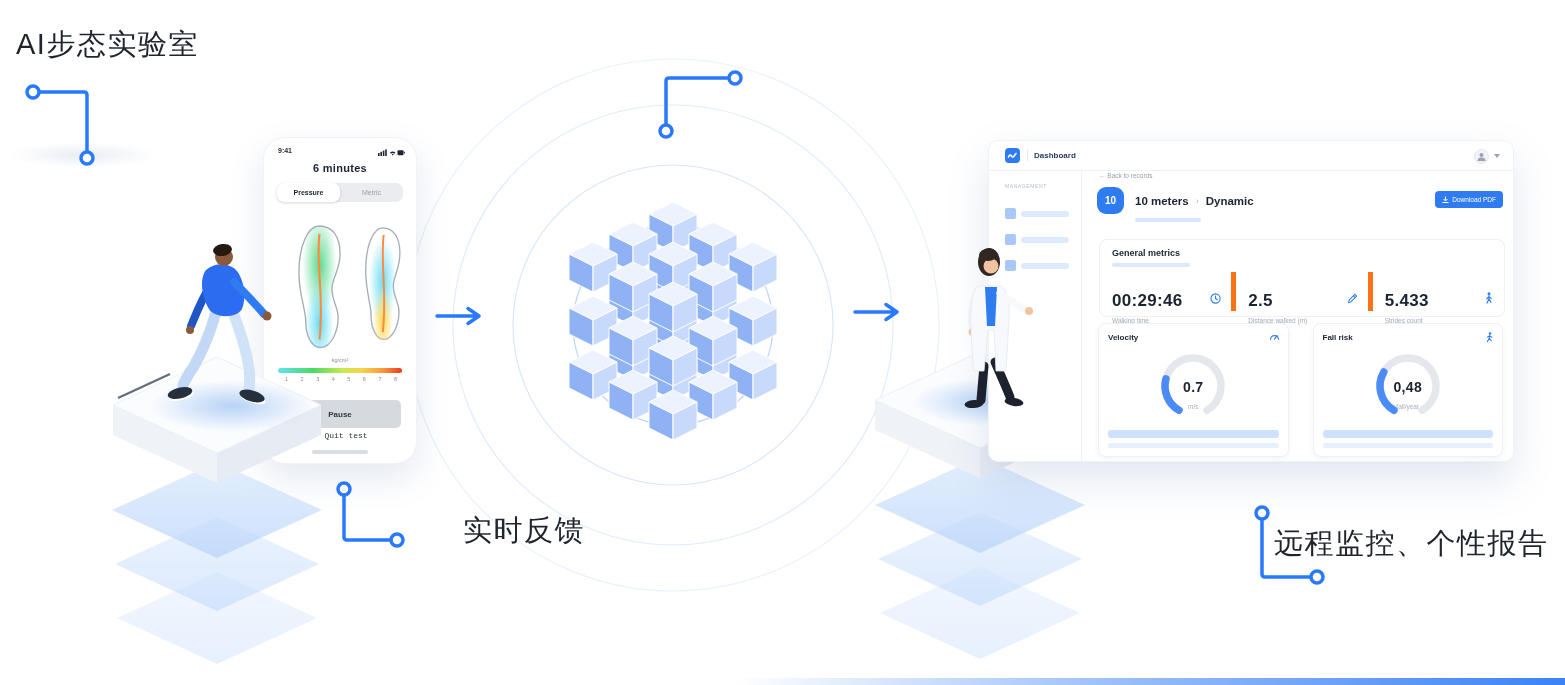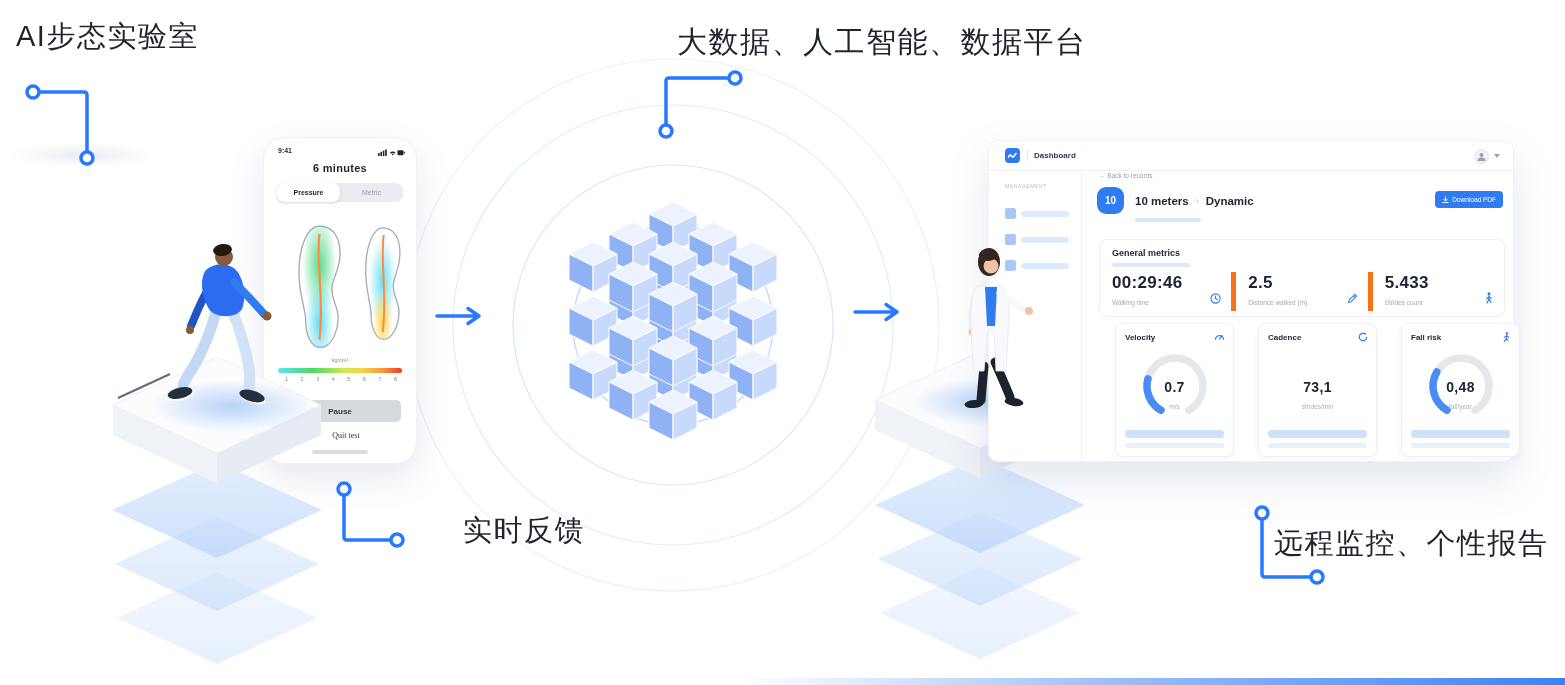--- a/index.html
+++ b/index.html
@@ -23,23 +23,23 @@
   .ph-status{right:11px;top:10px;}
   .ph-title{left:0;right:0;top:24px;text-align:center;font-size:11px;font-weight:bold;color:#1b2432;letter-spacing:.3px;}
   .ph-tabs{left:13px;top:45px;width:126px;height:19px;background:#ebecef;border-radius:7px;display:flex;}
   .ph-tab{flex:1;display:flex;align-items:center;justify-content:center;font-size:7px;border-radius:7px;color:#9aa1ad;}
   .ph-tab.active{background:#fff;color:#1b2432;font-weight:bold;box-shadow:0 1px 3px rgba(20,30,60,.18);}
   .ph-feet{left:13px;top:84px;}
   .ph-unit{left:0;right:0;top:219px;text-align:center;font-size:5.5px;color:#8a919c;}
   .ph-scale{left:14px;top:230px;width:124px;height:5px;border-radius:3px;
             background:linear-gradient(90deg,#5fe3f2 0%,#49da62 28%,#c9e94e 52%,#f7d348 68%,#f89b3c 84%,#ee3a23 100%);}
   .ph-ticks{left:21px;top:238px;width:112px;display:flex;justify-content:space-between;font-size:5.5px;color:#848b96;}
-  .ph-pause{left:15px;top:262px;width:122px;height:22px;border:none;background:#d6dade;border-radius:5px;
+  .ph-pause{left:15px;top:262px;width:122px;height:28px;border:none;background:#d6dade;border-radius:5px;
             font-size:8px;font-weight:bold;color:#2f3742;font-family:inherit;}
-  .ph-quit{left:12px;right:0;top:292px;border:none;background:none;text-align:center;font-size:8px;color:#2f3742;font-family:Liberation Serif, serif;}
+  .ph-quit{left:12px;right:0;top:292px;border:none;background:none;text-align:center;font-size:8px;color:#2f3742;font-family:Liberation Mono, monospace;}
   .ph-home{left:48px;top:312px;width:56px;height:3.5px;border-radius:2px;background:#d9dce1;}
 
   
   .dash{left:988px;top:140px;width:524px;height:320px;background:#fff;border:1px solid #f0f2f6;border-radius:10px;
         box-shadow:0 18px 40px rgba(90,120,170,.18);}
   .dash-header{position:absolute;left:0;right:0;top:0;height:29px;border-bottom:1px solid #eef0f4;}
   .dash-logo{position:absolute;left:16px;top:7px;width:15px;height:15px;border-radius:4px;background:#2f7bf0;}
   .dash-hdiv{position:absolute;left:38px;top:9px;width:1px;height:11px;background:#e4e8ee;}
   .dash-title{position:absolute;left:45px;top:10px;font-size:8px;font-weight:bold;color:#2b3b5e;}
   .dash-avatar{position:absolute;right:24px;top:8px;width:13px;height:13px;border-radius:50%;
@@ -59,24 +59,24 @@
   .rec-sep{font-size:9px;color:#aab2bf;}
   .rec-progress{position:absolute;left:146px;top:77px;width:66px;height:4px;border-radius:2px;background:#d9e7fc;}
   .dl-btn{position:absolute;right:10px;top:50px;height:17px;padding:0 7px;border:none;border-radius:4px;
           background:#2f7bf0;color:#fff;font-size:6.5px;font-family:inherit;display:flex;align-items:center;gap:3px;}
   .gen-card{position:absolute;left:110px;top:98px;width:404px;height:76px;border:1px solid #eef0f4;border-radius:8px;}
   .gen-title{position:absolute;left:12px;top:8px;font-size:9px;font-weight:bold;color:#1b2432;}
   .gen-underline{position:absolute;left:12px;top:23px;width:78px;height:4px;border-radius:2px;background:#dce9fc;}
   .gen-cols{position:absolute;left:0;right:0;top:32px;bottom:5px;display:flex;}
   .gen-col{flex:1;position:relative;padding-left:12px;}
   .gen-col + .gen-col{border-left:5px solid #f97316;}
-  .gen-val{font-size:17px;font-weight:bold;color:#1b2432;margin-top:1px;letter-spacing:.3px;}
+  .gen-val{font-size:17px;font-weight:bold;color:#1b2432;margin-top:19px;letter-spacing:.3px;}
   .gen-lab{font-size:6.5px;color:#a3abb8;margin-top:6px;}
   .gen-ic{position:absolute;right:10px;bottom:7px;color:#2f7bf0;}
-  .cards-row{position:absolute;left:126px;top:182px;width:405px;display:flex;gap:24px;}
+  .cards-row{position:absolute;left:109px;top:182px;width:405px;display:flex;gap:24px;}
   .mcard{flex:1;position:relative;height:132px;border:1px solid #eef0f4;border-radius:8px;background:#fff;
          box-shadow:0 2px 6px rgba(30,50,90,.05);}
   .mcard-title{position:absolute;left:9px;top:9px;font-size:8px;font-weight:bold;color:#1b2432;}
   .mcard-ic{position:absolute;right:8px;top:8px;color:#2f7bf0;}
   .gauge{position:absolute;left:50%;top:26px;margin-left:-40px;}
   .gauge-val{position:absolute;left:0;right:0;top:55px;text-align:center;font-size:14px;font-weight:bold;color:#1b2330;letter-spacing:.3px;}
   .gauge-unit{position:absolute;left:0;right:0;top:79px;text-align:center;font-size:6.5px;color:#a9b1bd;}
   .sk1{position:absolute;left:9px;right:9px;top:106px;height:8px;border-radius:3px;background:#cfe2fb;}
   .sk2{position:absolute;left:9px;right:9px;top:119px;height:5px;border-radius:2px;background:#e7f0fd;}
 
@@ -418,34 +418,20 @@
         <svg class="gauge" width="80" height="72" viewBox="0 0 80 72">
             <path d="M25.999999999999996,60.24871130596428 A28,28 0 1 1 53.99999999999999,60.248711305964285" fill="none" stroke="#e4e7ec" stroke-width="7.5" stroke-linecap="round"></path>
             <path d="M25.999999999999996,60.24871130596428 A28,28 0 0 1 12.954076863906089,28.75306673712941" fill="none" stroke="#4b8bf5" stroke-width="7.5" stroke-linecap="round"></path>
           </svg>
         <div class="gauge-val">0.7</div>
         <div class="gauge-unit">m/s</div>
         <div class="sk1"></div>
         <div class="sk2"></div>
       </div>
       <div class="mcard">
-        <span class="mcard-title">Cadence</span>
-        <span class="mcard-ic">
-          <svg width="10" height="10" viewBox="0 0 12 12">
-              <path d="M10.5,6 a4.5,4.5 0 1 1 -1.4,-3.2" fill="none" stroke="currentColor" stroke-width="1.4"></path>
-              <path d="M9.5,0.5 L9.3,3 L6.9,2.5 Z" fill="currentColor"></path>
-            </svg>
-        </span>
-        <svg class="gauge" width="80" height="72" viewBox="0 0 80 72"></svg>
-        <div class="gauge-val">73,1</div>
-        <div class="gauge-unit">strides/min</div>
-        <div class="sk1"></div>
-        <div class="sk2"></div>
-      </div>
-      <div class="mcard">
         <span class="mcard-title">Fall risk</span>
         <span class="mcard-ic">
           <svg width="9" height="11" viewBox="0 0 10 12">
               <circle cx="5.6" cy="1.6" r="1.4" fill="currentColor"></circle>
               <path d="M5.2,3.4 L4.6,6.8 M4.6,6.8 L2.6,10.6 M4.6,6.8 L7,9.6 M5,4.4 L2.6,5.6 M5,4.4 L7.6,5.8" fill="none" stroke="currentColor" stroke-width="1.2" stroke-linecap="round"></path>
             </svg>
         </span>
         <svg class="gauge" width="80" height="72" viewBox="0 0 80 72">
             <path d="M25.999999999999996,60.24871130596428 A28,28 0 1 1 53.99999999999999,60.248711305964285" fill="none" stroke="#e4e7ec" stroke-width="7.5" stroke-linecap="round"></path>
             <path d="M25.999999999999996,60.24871130596428 A28,28 0 0 1 15.751288694035718,21.999999999999996" fill="none" stroke="#4b8bf5" stroke-width="7.5" stroke-linecap="round"></path>
@@ -467,22 +453,21 @@
     <path d="M984,366 L981,400" stroke="#1d232e" stroke-width="9" stroke-linecap="round"></path>
     <path d="M995,362 C1002,378 1007,389 1010,397" fill="none" stroke="#1d232e" stroke-width="9" stroke-linecap="round"></path>
     <path d="M978,286 L1002,286 C1008,292 1010,304 1009,318 L1006,371 L996,371 L994,330 L988,330 L984,371 L974,371 C971,344 970,312 972,300 C973,292 975,288 978,286 Z" fill="#f7f9fc" stroke="#e4e9f0" stroke-width=".8"></path>
     <polygon points="985,287 997,287 995,326 987,326" fill="#2f7bf0"></polygon>
     <path d="M1000,293 C1010,300 1018,306 1025,310" fill="none" stroke="#f7f9fc" stroke-width="7" stroke-linecap="round"></path>
     <circle cx="1029" cy="311" r="4" fill="#f1c3a3"></circle>
     <ellipse cx="974" cy="404" rx="9.5" ry="4" fill="#1d232e" transform="rotate(-5 974 404)"></ellipse>
     <ellipse cx="1014" cy="402" rx="9.5" ry="4" fill="#1d232e" transform="rotate(8 1014 402)"></ellipse>
   </svg>
 
-  <div class="abs cn" style="left:16px;top:17px">AI步态实验室</div>
-  <div class="abs cn" style="left:677px;top:22px;font-size:30px">大数据、人工智能、数据平台</div>
+  <div class="abs cn" style="left:16px;top:25px">AI步态实验室</div>
   <div class="abs cn" style="left:463px;top:511px">实时反馈</div>
   <div class="abs cn" style="left:1274px;top:524px">远程监控、个性报告</div>
 
   <svg class="abs deco" style="left:0;top:0" width="1565" height="685" viewBox="0 0 1565 685">
     <g fill="none" stroke="#2979ff" stroke-width="3.5" stroke-linejoin="round" stroke-linecap="round">
       <path d="M40,92 H84 Q87,92 87,95 V151"></path>
       <path d="M728,78 H669 Q666,78 666,81 V124"></path>
       <path d="M344,496 V537 Q344,540 347,540 H390"></path>
       <path d="M1262,520 V574 Q1262,577 1265,577 H1310"></path>
       <path d="M437,316 H478 M468,308.5 L479,316 L468,323.5"></path>

